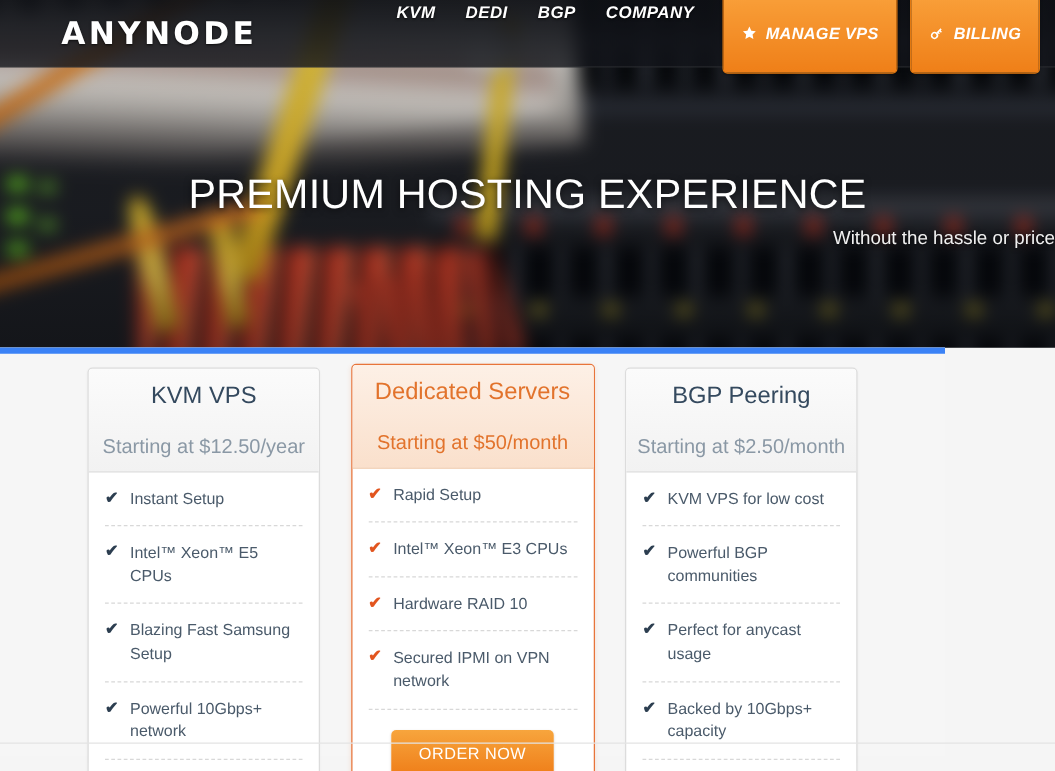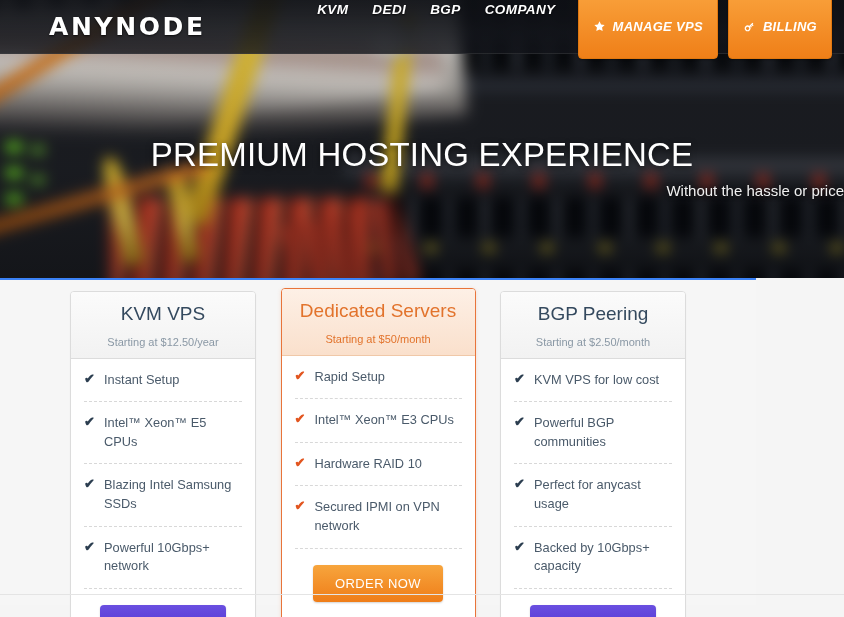--- a/index.html
+++ b/index.html
@@ -333,21 +333,21 @@
     text-shadow: 0 1px 4px rgba(0,0,0,0.6);
     text-align: right;
   }
 
   
   .pricing {
     position: relative;
     width: 756px;
     height: 327px;
     background: #f6f6f6;
-    border-top: 2px solid #3b82f6;
+    border-top: 5px solid #3b82f6;
   }
   .pricing-inner {
     position: relative;
     width: 616px;
     margin: 0 auto;
     padding-top: 11px;
     display: flex;
     justify-content: space-between;
     align-items: flex-start;
   }
@@ -378,22 +378,22 @@
     border-bottom: 1px solid #f0c8a8;
   }
   .card-title {
     font-size: 19px;
     font-weight: 400;
     color: #34495e;
     line-height: 1.15;
   }
   .card.featured .card-title { color: #e2732c; }
   .card-price {
-    margin-top: 11px;
-    font-size: 11px;
+    margin-top: 21px;
+    font-size: 16px;
     color: #8a98a5;
   }
   .card.featured .card-price { color: #e2732c; }
 
   .card-body {
     padding: 0 13px;
   }
   .feature {
     position: relative;
     padding: 12px 0 12px 20px;
@@ -527,21 +527,21 @@
           <div class="feature">
             <span class="check">✔</span>
             <span>Instant Setup</span>
           </div>
           <div class="feature">
             <span class="check">✔</span>
             <span>Intel™ Xeon™ E5 CPUs</span>
           </div>
           <div class="feature">
             <span class="check">✔</span>
-            <span>Blazing Intel Samsung SSDs</span>
+            <span>Blazing Fast Samsung Setup</span>
           </div>
           <div class="feature">
             <span class="check">✔</span>
             <span>Powerful 10Gbps+ network</span>
           </div>
         </div>
         <div class="card-foot">
           <button class="order-btn">ORDER NOW</button>
         </div>
       </div>

